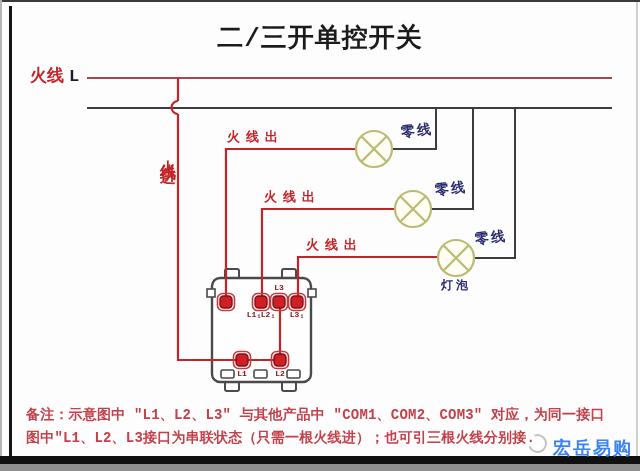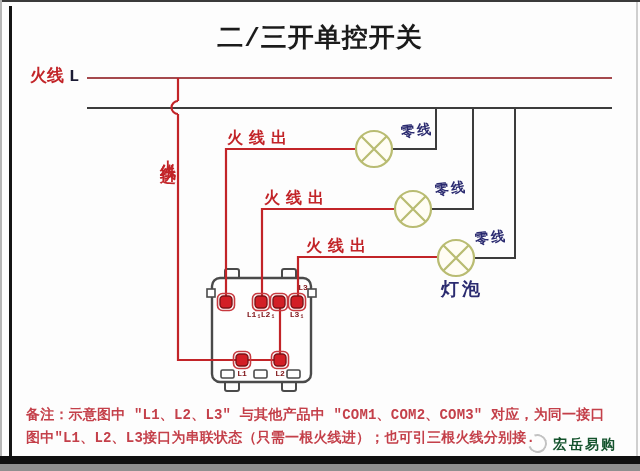--- a/index.html
+++ b/index.html
@@ -17,28 +17,28 @@
   .frame-bottom-gray{left:0;top:464px;width:640px;height:7px;background:#8f8f8f;}
   
   .title{left:0;top:20px;width:640px;text-align:center;font-size:26px;font-weight:bold;
          color:#1b1b1b;letter-spacing:1px;}
   .bus-label{font-size:17px;font-weight:bold;white-space:nowrap;text-align:right;}
   .live-cn{color:#c22428;}
   .neutral-cn{color:#2b2b70;}
   .bus-letter{color:#1b1b34;margin-left:5px;}
   .live-in{left:156px;top:147px;writing-mode:vertical-rl;text-orientation:upright;
            color:#c22428;font-size:16px;font-weight:bold;letter-spacing:4px;}
-  .live-out{color:#c22428;font-size:16px;font-weight:bold;letter-spacing:6px;white-space:nowrap;}
+  .live-out{color:#c22428;font-size:13px;font-weight:bold;letter-spacing:6px;white-space:nowrap;}
   .neutral-tag{color:#2b2b70;font-size:14px;font-weight:bold;letter-spacing:2px;
                transform:rotate(-6deg);white-space:nowrap;}
-  .bulb-label{left:441px;top:277px;color:#2b2b70;font-size:18px;font-weight:bold;letter-spacing:3px;}
+  .bulb-label{left:441px;top:277px;color:#2b2b70;font-size:12px;font-weight:bold;letter-spacing:3px;}
   .term-label{font-size:8px;font-weight:bold;color:#7e1216;width:24px;text-align:center;
               letter-spacing:0;}
   .note{color:#c4404a;font-size:14px;font-weight:600;white-space:nowrap;letter-spacing:0.2px;}
-  .watermark{left:553px;top:436px;color:#14532d;font-size:14px;font-weight:bold;letter-spacing:2px;}
+  .watermark{left:553px;top:436px;color:#3b82f6;font-size:18px;font-weight:bold;letter-spacing:2px;}
   .watermark-logo{left:528px;top:434px;width:15px;height:15px;border:2px solid #c2c2c2;
                   border-radius:50%;border-left-color:transparent;transform:rotate(25deg);}
   svg{position:absolute;left:0;top:0;}
 </style>
 </head>
 <body>
 
 <div class="screen">
 
   <div class="abs frame-top"></div>
@@ -139,21 +139,21 @@
 
   <div class="abs neutral-tag" style="left:401px;top:122px;">零线</div>
   <div class="abs neutral-tag" style="left:435px;top:180px;">零线</div>
   <div class="abs neutral-tag" style="left:475px;top:229px;">零线</div>
 
   <div class="abs bulb-label">灯泡</div>
 
   <div class="abs term-label" style="left:214px;top:310px;margin-left:28px;">L1₁</div>
   <div class="abs term-label" style="left:249px;top:310px;margin-left:7px;">L2₁</div>
   <div class="abs term-label" style="left:285px;top:310px;">L3₁</div>
-  <div class="abs term-label" style="left:267px;top:283px;margin-left:24px;">L3</div>
+  <div class="abs term-label" style="left:267px;top:283px;">L3</div>
   <div class="abs term-label" style="left:230px;top:369px;">L1</div>
   <div class="abs term-label" style="left:268px;top:369px;">L2</div>
 
   <div class="abs note" style="left:26px;top:406px;">备注：示意图中 "L1、L2、L3" 与其他产品中 "COM1、COM2、COM3" 对应，为同一接口</div>
   <div class="abs note" style="left:26px;top:429px;">图中"L1、L2、L3接口为串联状态（只需一根火线进）；也可引三根火线分别接.</div>
 
   <div class="abs watermark-logo"></div>
   <div class="abs watermark">宏岳易购</div>
 
 </div>

